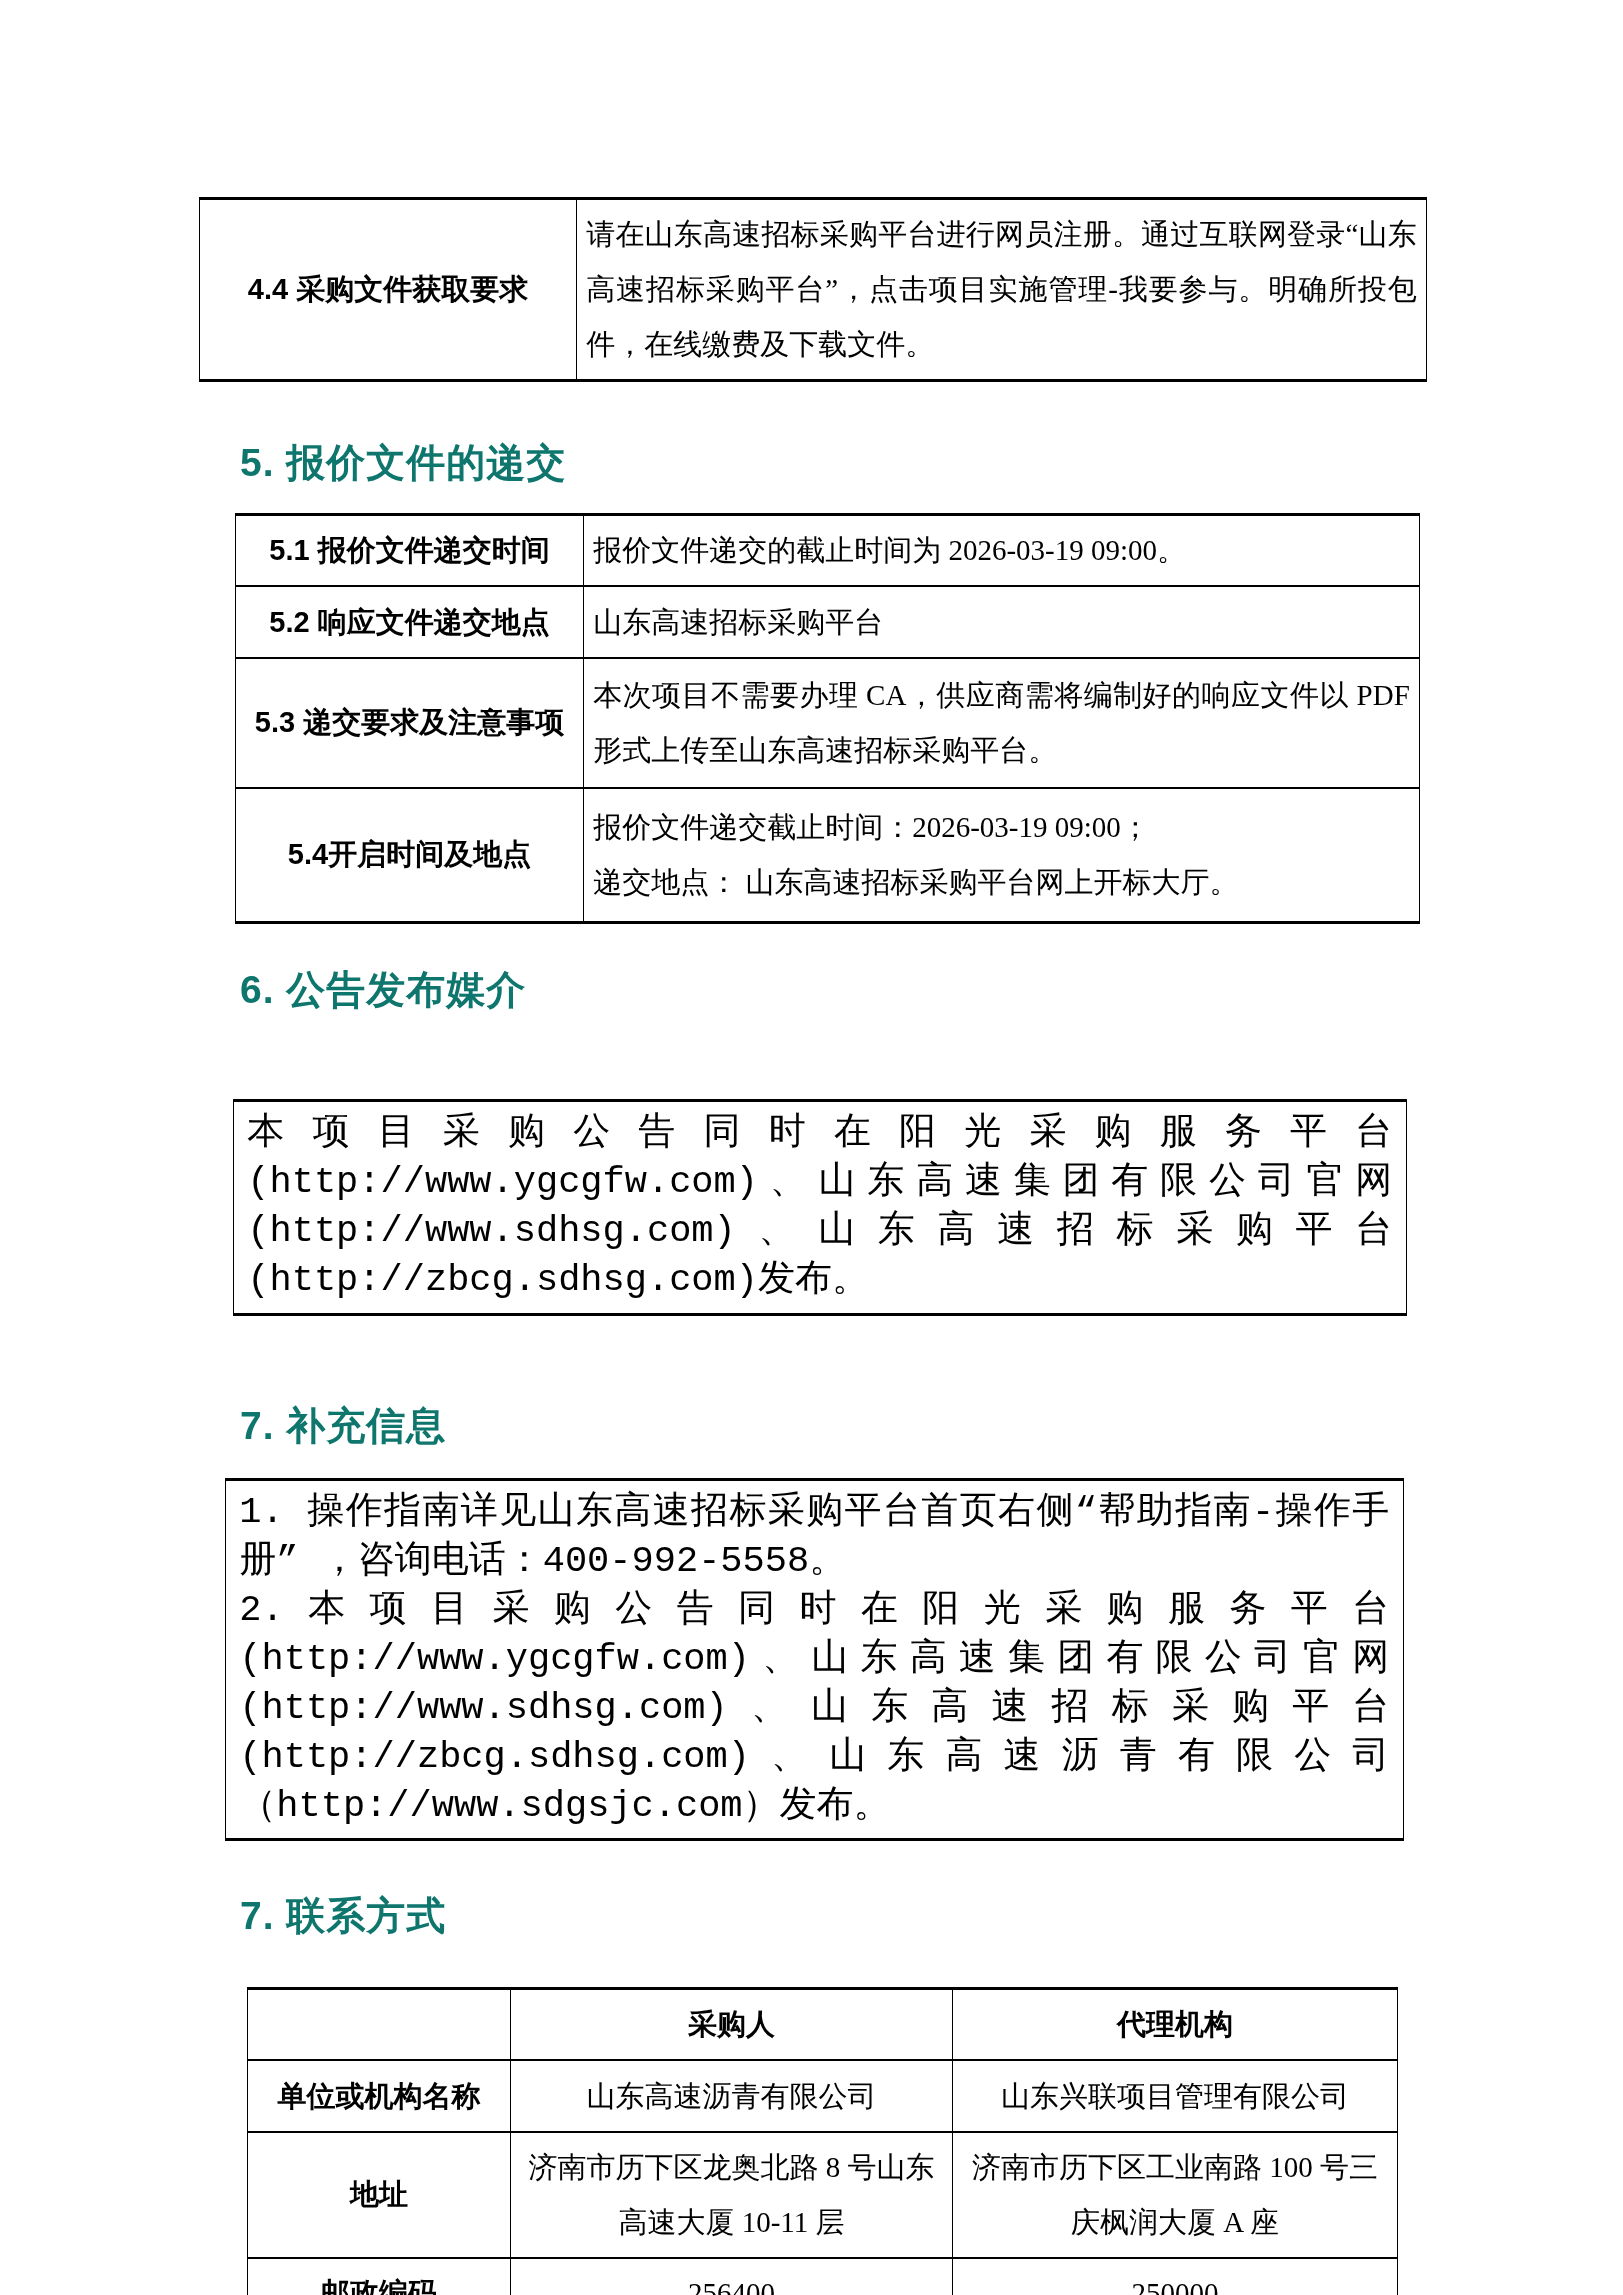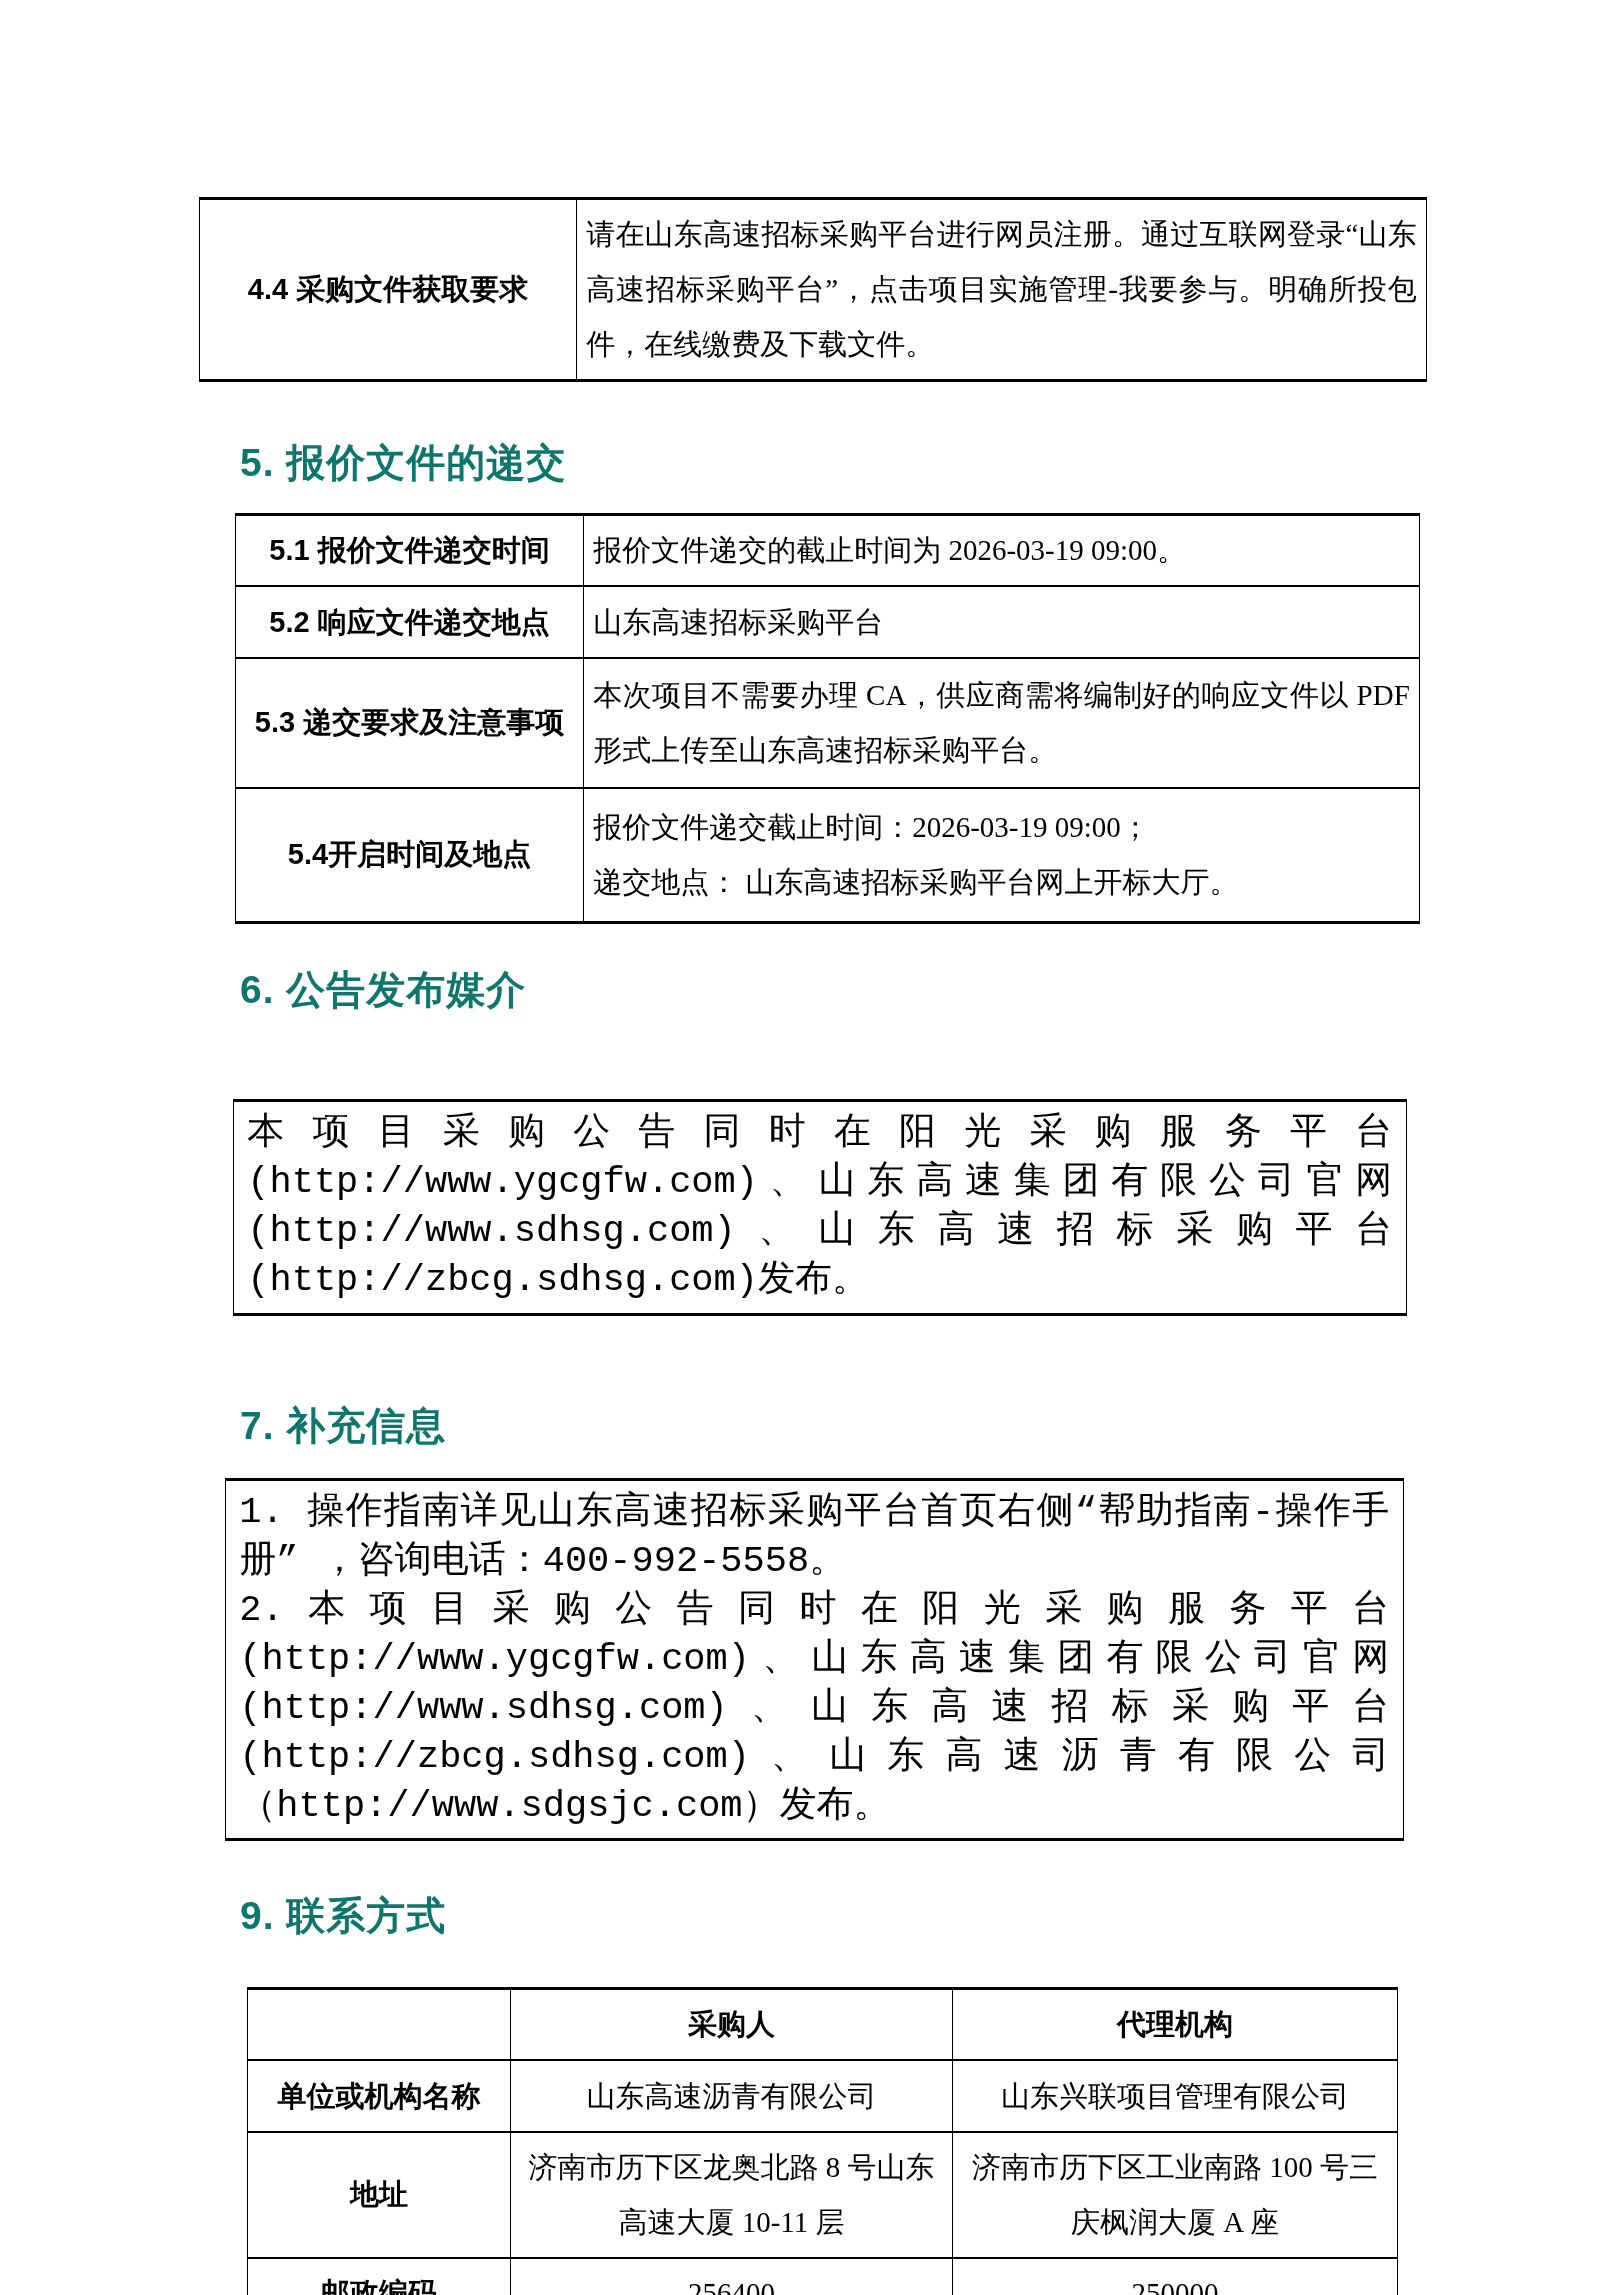--- a/index.html
+++ b/index.html
@@ -153,21 +153,21 @@
     <p>本项目采购公告同时在阳光采购服务平台(http://www.ygcgfw.com)、山东高速集团有限公司官网(http://www.sdhsg.com)、山东高速招标采购平台(http://zbcg.sdhsg.com)发布。</p>
   </div>
 
   <h2 class="sec-heading" id="heading-7">7. 补充信息</h2>
 
   <div class="text-box" id="supplementary-box">
     <p>1. 操作指南详见山东高速招标采购平台首页右侧“帮助指南-操作手册” ，咨询电话：400-992-5558。</p>
     <p>2.本项目采购公告同时在阳光采购服务平台(http://www.ygcgfw.com)、山东高速集团有限公司官网(http://www.sdhsg.com)、山东高速招标采购平台(http://zbcg.sdhsg.com)、山东高速沥青有限公司（http://www.sdgsjc.com）发布。</p>
   </div>
 
-  <h2 class="sec-heading" id="heading-8">9. 联系方式</h2>
+  <h2 class="sec-heading" id="heading-8">7. 联系方式</h2>
 
   <table class="tbl" id="table-8">
     <colgroup>
         <col style="width:263px">
         <col style="width:442px">
         <col style="width:445px">
       </colgroup>
     <tbody>
         <tr class="hr0">
       <td class="header-cell"></td>

